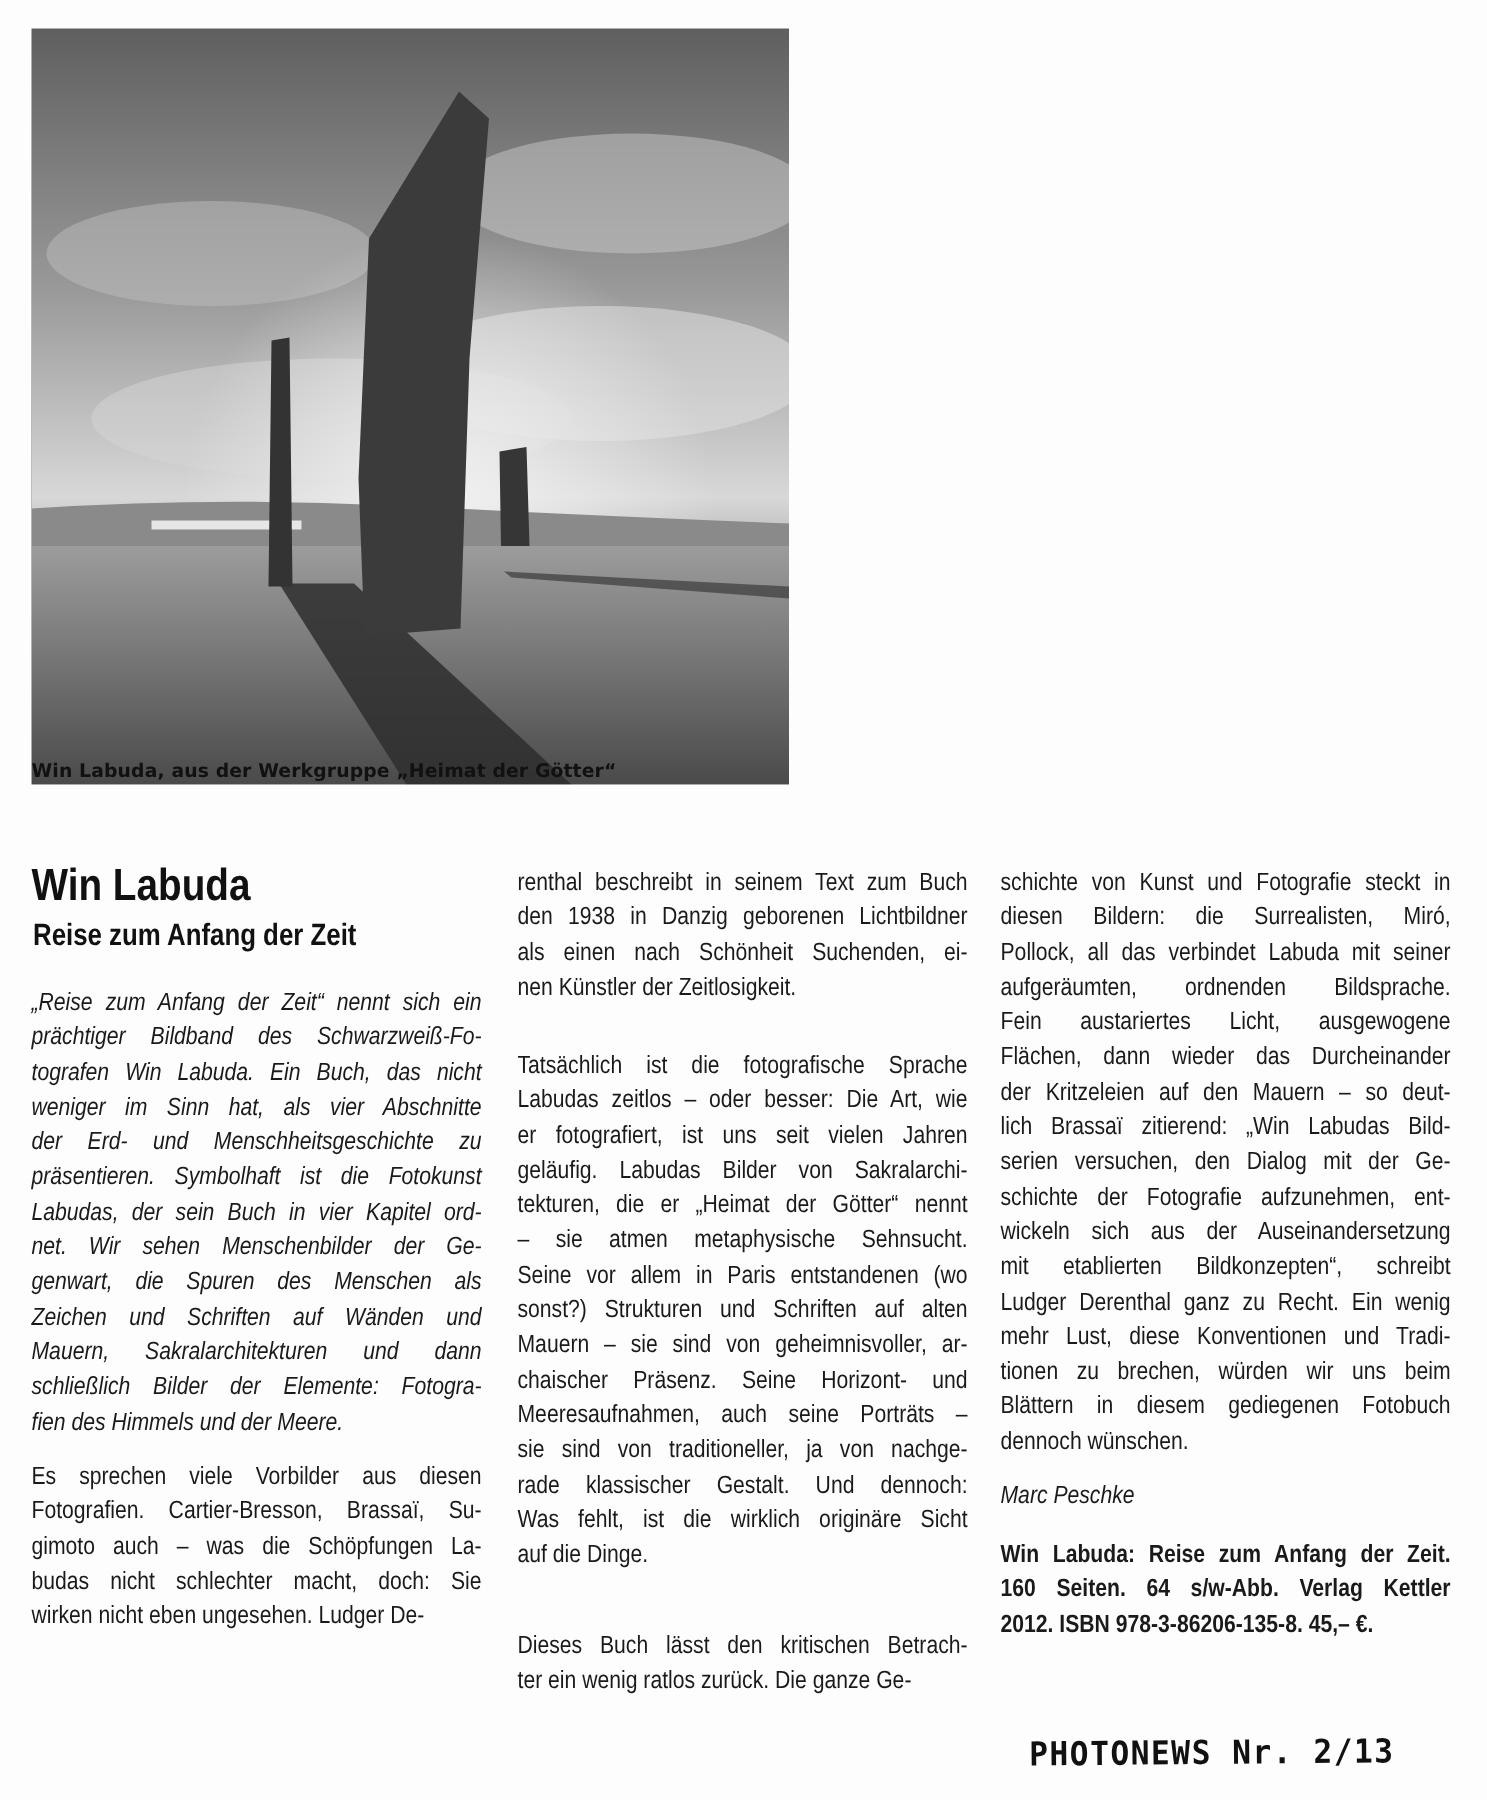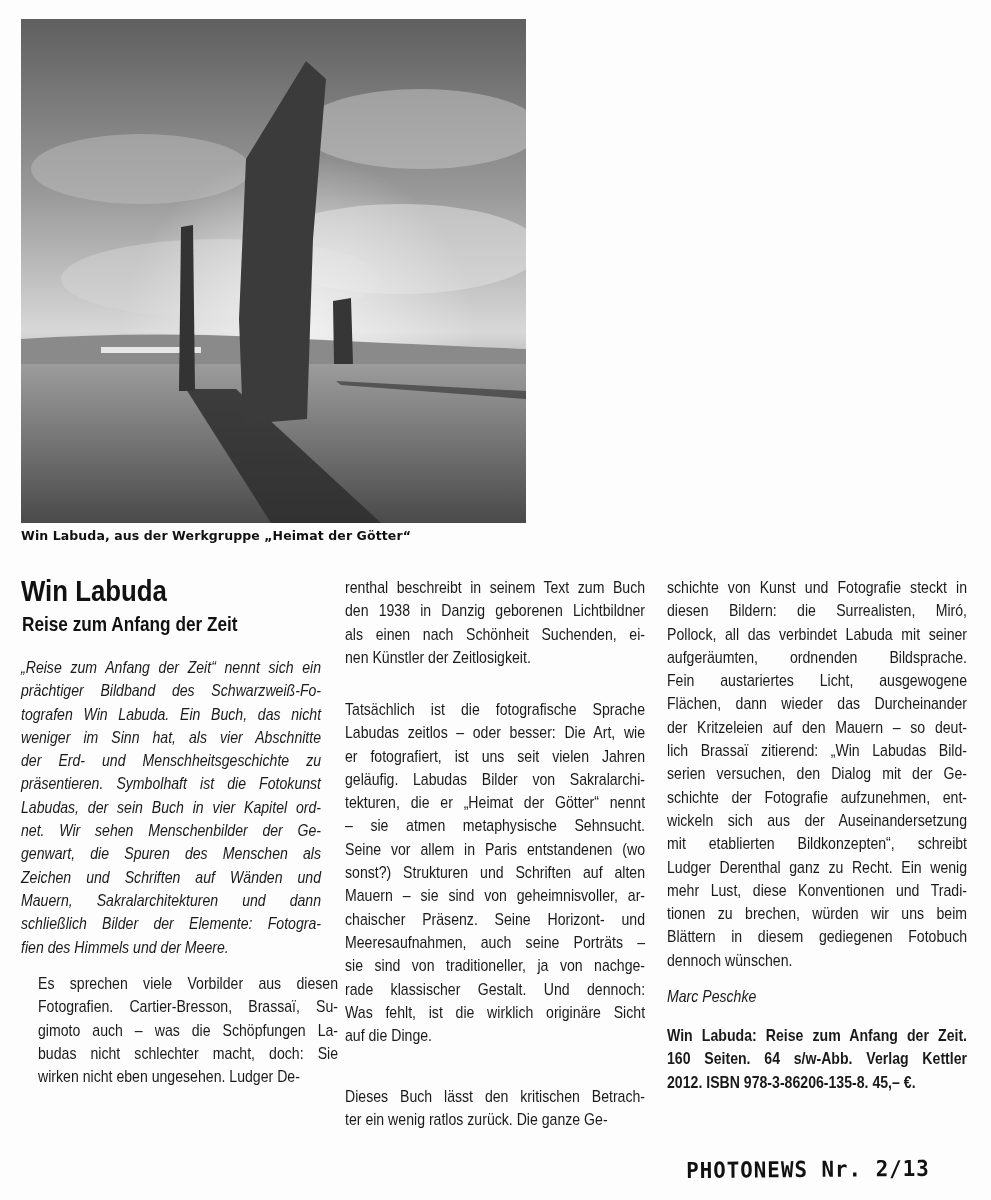--- a/index.html
+++ b/index.html
@@ -1,21 +1,21 @@
 <!DOCTYPE html>
 <html><head>
 <meta charset="utf-8">
 <style>
   html, body { margin:0; padding:0; }
   body { width:991px; height:1200px; background:#fdfdfd; position:relative; overflow:hidden;
          font-family:"Liberation Sans Narrow","Liberation Sans", sans-serif; color:#1a1a1a; }
   .photo { position:absolute; left:21px; top:19px; width:505px; height:504px; overflow:hidden;
            background:#777; }
   .photo svg { display:block; width:100%; height:100%; }
-  .caption { position:absolute; left:21px; top:528px; font-family:"DejaVu Sans", sans-serif;
+  .caption { position:absolute; left:21px; top:506px; font-family:"DejaVu Sans", sans-serif;
              font-weight:bold; font-size:12.5px; letter-spacing:0.1px; color:#111; white-space:nowrap; }
   .title { position:absolute; left:21px; top:574px; font-family:"Liberation Sans", sans-serif; font-weight:bold;
            font-size:30px; line-height:34px; transform:scaleX(0.86); transform-origin:left top; color:#111; white-space:nowrap; }
   .subtitle { position:absolute; left:22px; top:611px; font-family:"Liberation Sans", sans-serif; font-weight:bold;
            font-size:20.5px; line-height:26px; transform:scaleX(0.84); transform-origin:left top; color:#111; white-space:nowrap; }
   .para { position:absolute; font-size:16.6px; line-height:23.3px; }
   .line { display:block; white-space:nowrap; height:23.3px; text-align:justify; text-align-last:justify;
           width:353px; transform:scaleX(0.85); transform-origin:left top; }
   .line.last { text-align-last:left; }
   .author { font-style:italic; }
@@ -76,21 +76,21 @@
     <span class="line">der Erd- und Menschheitsgeschichte zu</span>
     <span class="line">präsentieren. Symbolhaft ist die Fotokunst</span>
     <span class="line">Labudas, der sein Buch in vier Kapitel ord-</span>
     <span class="line">net. Wir sehen Menschenbilder der Ge-</span>
     <span class="line">genwart, die Spuren des Menschen als</span>
     <span class="line">Zeichen und Schriften auf Wänden und</span>
     <span class="line">Mauern, Sakralarchitekturen und dann</span>
     <span class="line">schließlich Bilder der Elemente: Fotogra-</span>
     <span class="line last">fien des Himmels und der Meere.</span>
   </div>
-<div class="para" style="left:21px; top:972px;margin-left:17px;">
+<div class="para" style="left:21px; top:972px;">
     <span class="line">Es sprechen viele Vorbilder aus diesen</span>
     <span class="line">Fotografien. Cartier-Bresson, Brassaï, Su-</span>
     <span class="line">gimoto auch – was die Schöpfungen La-</span>
     <span class="line">budas nicht schlechter macht, doch: Sie</span>
     <span class="line last">wirken nicht eben ungesehen. Ludger De-</span>
   </div>
 
 <div class="para" style="left:345px; top:576px;">
     <span class="line">renthal beschreibt in seinem Text zum Buch</span>
     <span class="line">den 1938 in Danzig geborenen Lichtbildner</span>

